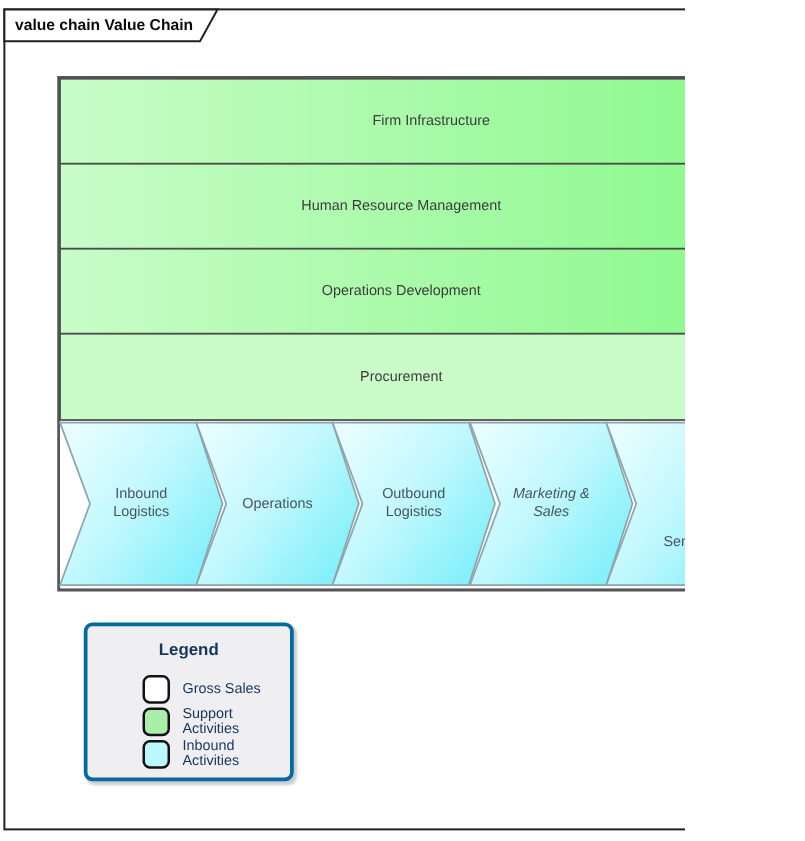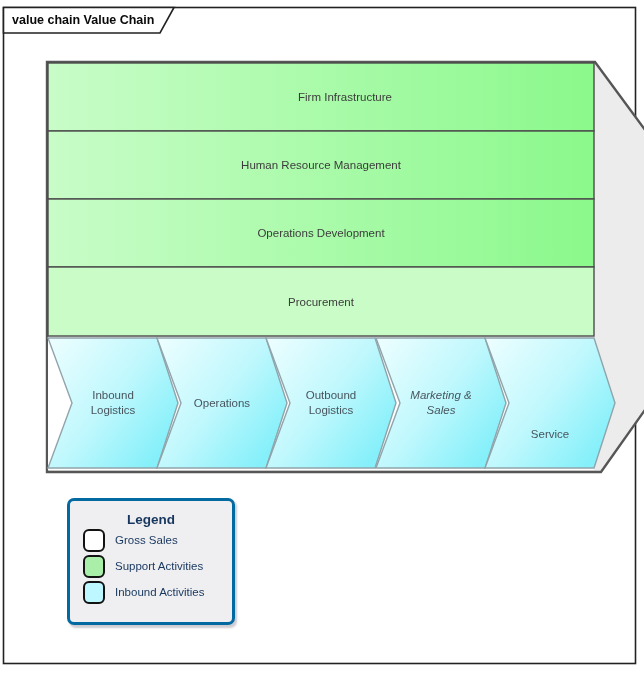--- a/index.html
+++ b/index.html
@@ -1,18 +1,18 @@
 <!DOCTYPE html>
 <html><head>
 <meta charset="utf-8">
 <style>
   html,body{margin:0;padding:0;background:#ffffff;}
   .canvas{
     position:relative;
-    width:644px;height:673px;
+    width:548px;height:673px;
     overflow:hidden;
     background:#ffffff;
     font-family:"Liberation Sans", sans-serif;
   }
   .canvas svg{position:absolute;left:0;top:0;}
   .overlay{position:absolute;display:flex;align-items:center;justify-content:center;text-align:center;pointer-events:none;}
   .frame-tab-label{
     position:absolute;left:12px;top:7px;height:26px;line-height:26px;
     font-size:12.5px;font-weight:bold;color:#0a0a0a;
   }
@@ -21,21 +21,21 @@
   .legend{
     position:absolute;left:67px;top:498px;width:168px;height:127px;
     background:#efeff1;border:3px solid #0369a1;border-radius:7px;
     box-shadow:2px 2.5px 2px rgba(110,110,125,.35);
     box-sizing:border-box;
   }
   .legend-title{
     margin-top:11px;text-align:center;
     font-size:13.5px;font-weight:bold;color:#17365d;
   }
-  .legend-items{margin-top:0;}
+  .legend-items{margin-top:11px;padding-left:31px;}
   .legend-item{
     display:flex;align-items:center;
     padding-left:13px;height:26px;gap:10px;
   }
   .legend-swatch{
     width:22px;height:23px;border:2px solid #121212;border-radius:6px;
     box-sizing:border-box;background:#fff;flex:0 0 auto;
   }
   .legend-item-label{font-size:11.5px;color:#17365d;}
 </style>

